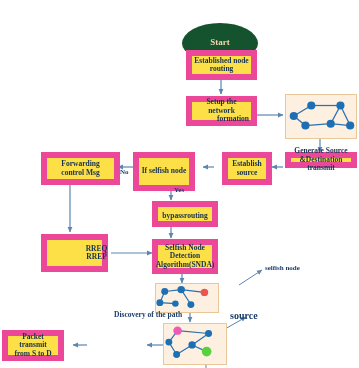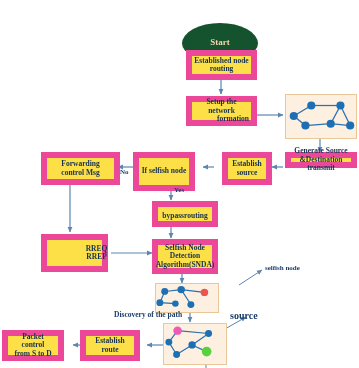--- a/index.html
+++ b/index.html
@@ -129,26 +129,23 @@
   <div class="node" style="left:152px;top:201px;width:66px;height:26px;font-size:7.5px;align-items:flex-end;">
     <span>bypassrouting</span>
   </div>
 
   <div class="node" style="left:152px;top:239px;width:66px;height:35px;font-size:7.5px;flex-direction:column;">
     <span>Selfish Node</span>
     <span>Detection</span>
     <span>Algorithm(SNDA)</span>
   </div>
 
-  <div class="node" style="left:80px;top:330px;width:60px;height:31px;font-size:7.5px;">
-    <span>Establish route</span>
-  </div>
 
   <div class="node" style="left:2px;top:330px;width:62px;height:31px;font-size:7.5px;flex-direction:column;">
-    <span>Packet control</span>
+    <span>Packet transmit</span>
     <span>from S to D</span>
   </div>
 
   <div class="netbox" style="left:285px;top:94px;width:72px;height:45px;">
     <svg viewBox="0 0 72 45" preserveAspectRatio="none">
       <g stroke="#2a6fae" stroke-width="1.3" fill="none">
         <path d="M8,22 L26,11"></path>
         <path d="M26,11 L56,11"></path>
         <path d="M56,11 L46,30"></path>
         <path d="M56,11 L66,32"></path>

